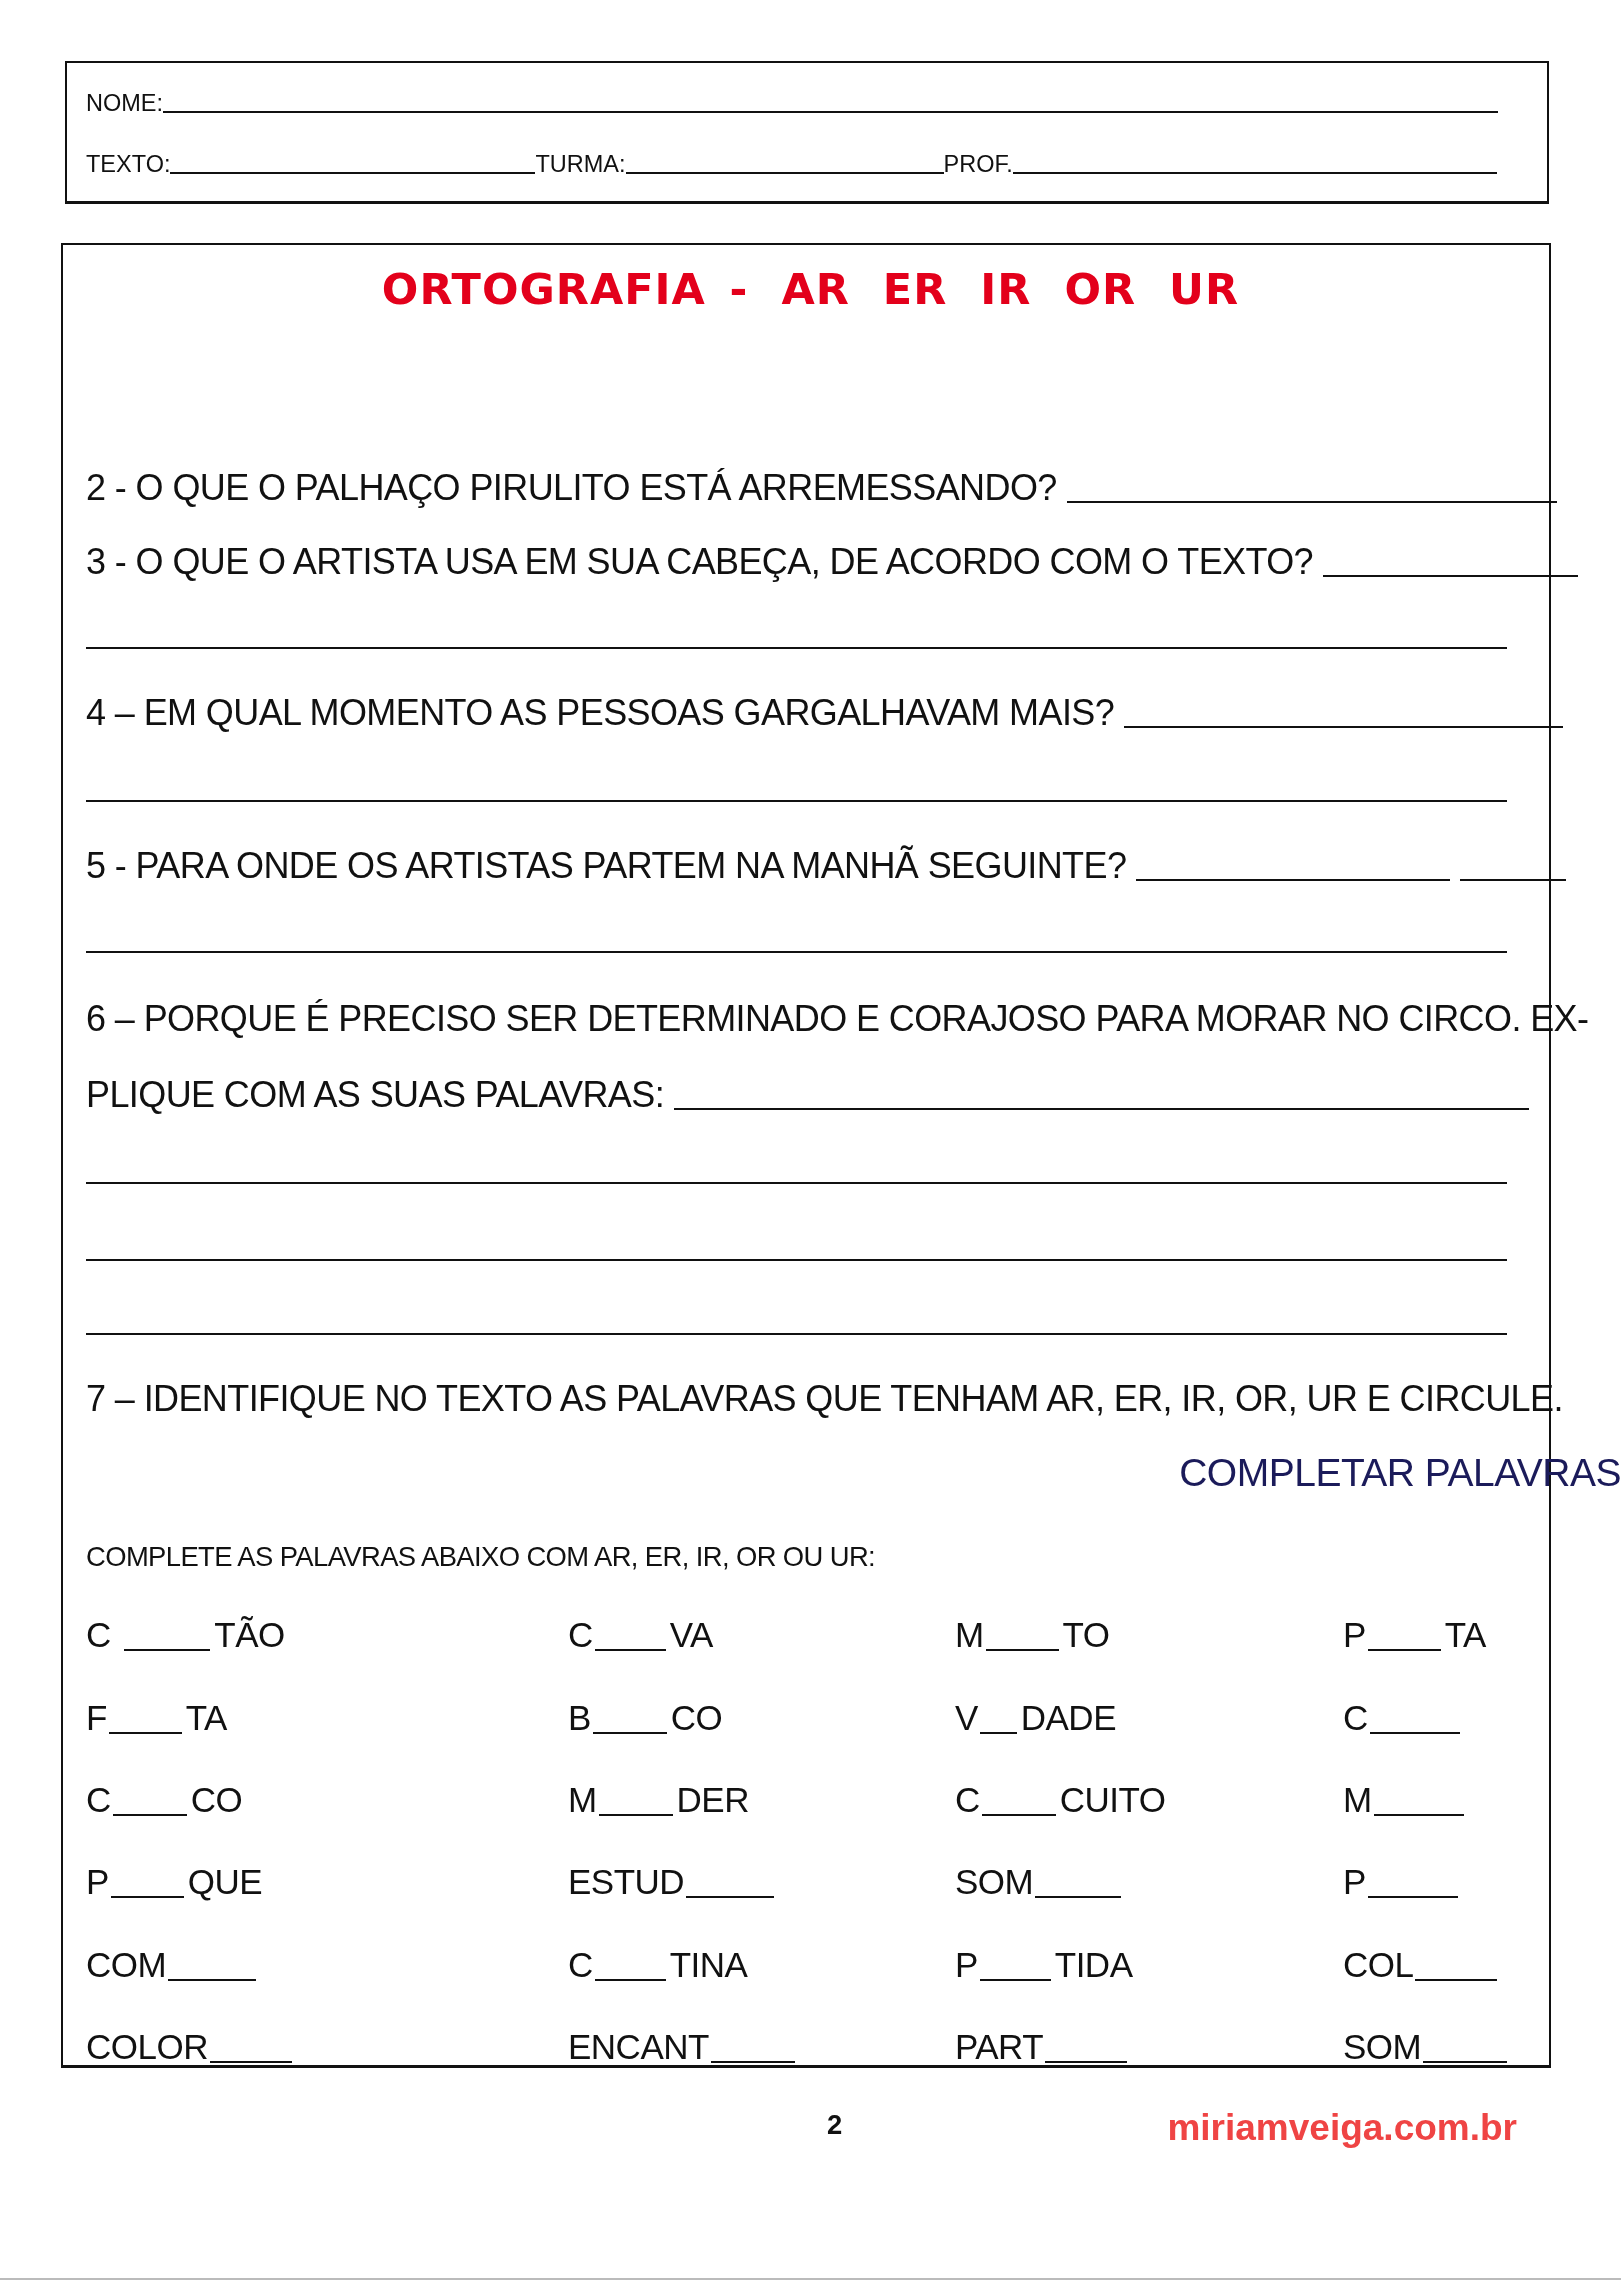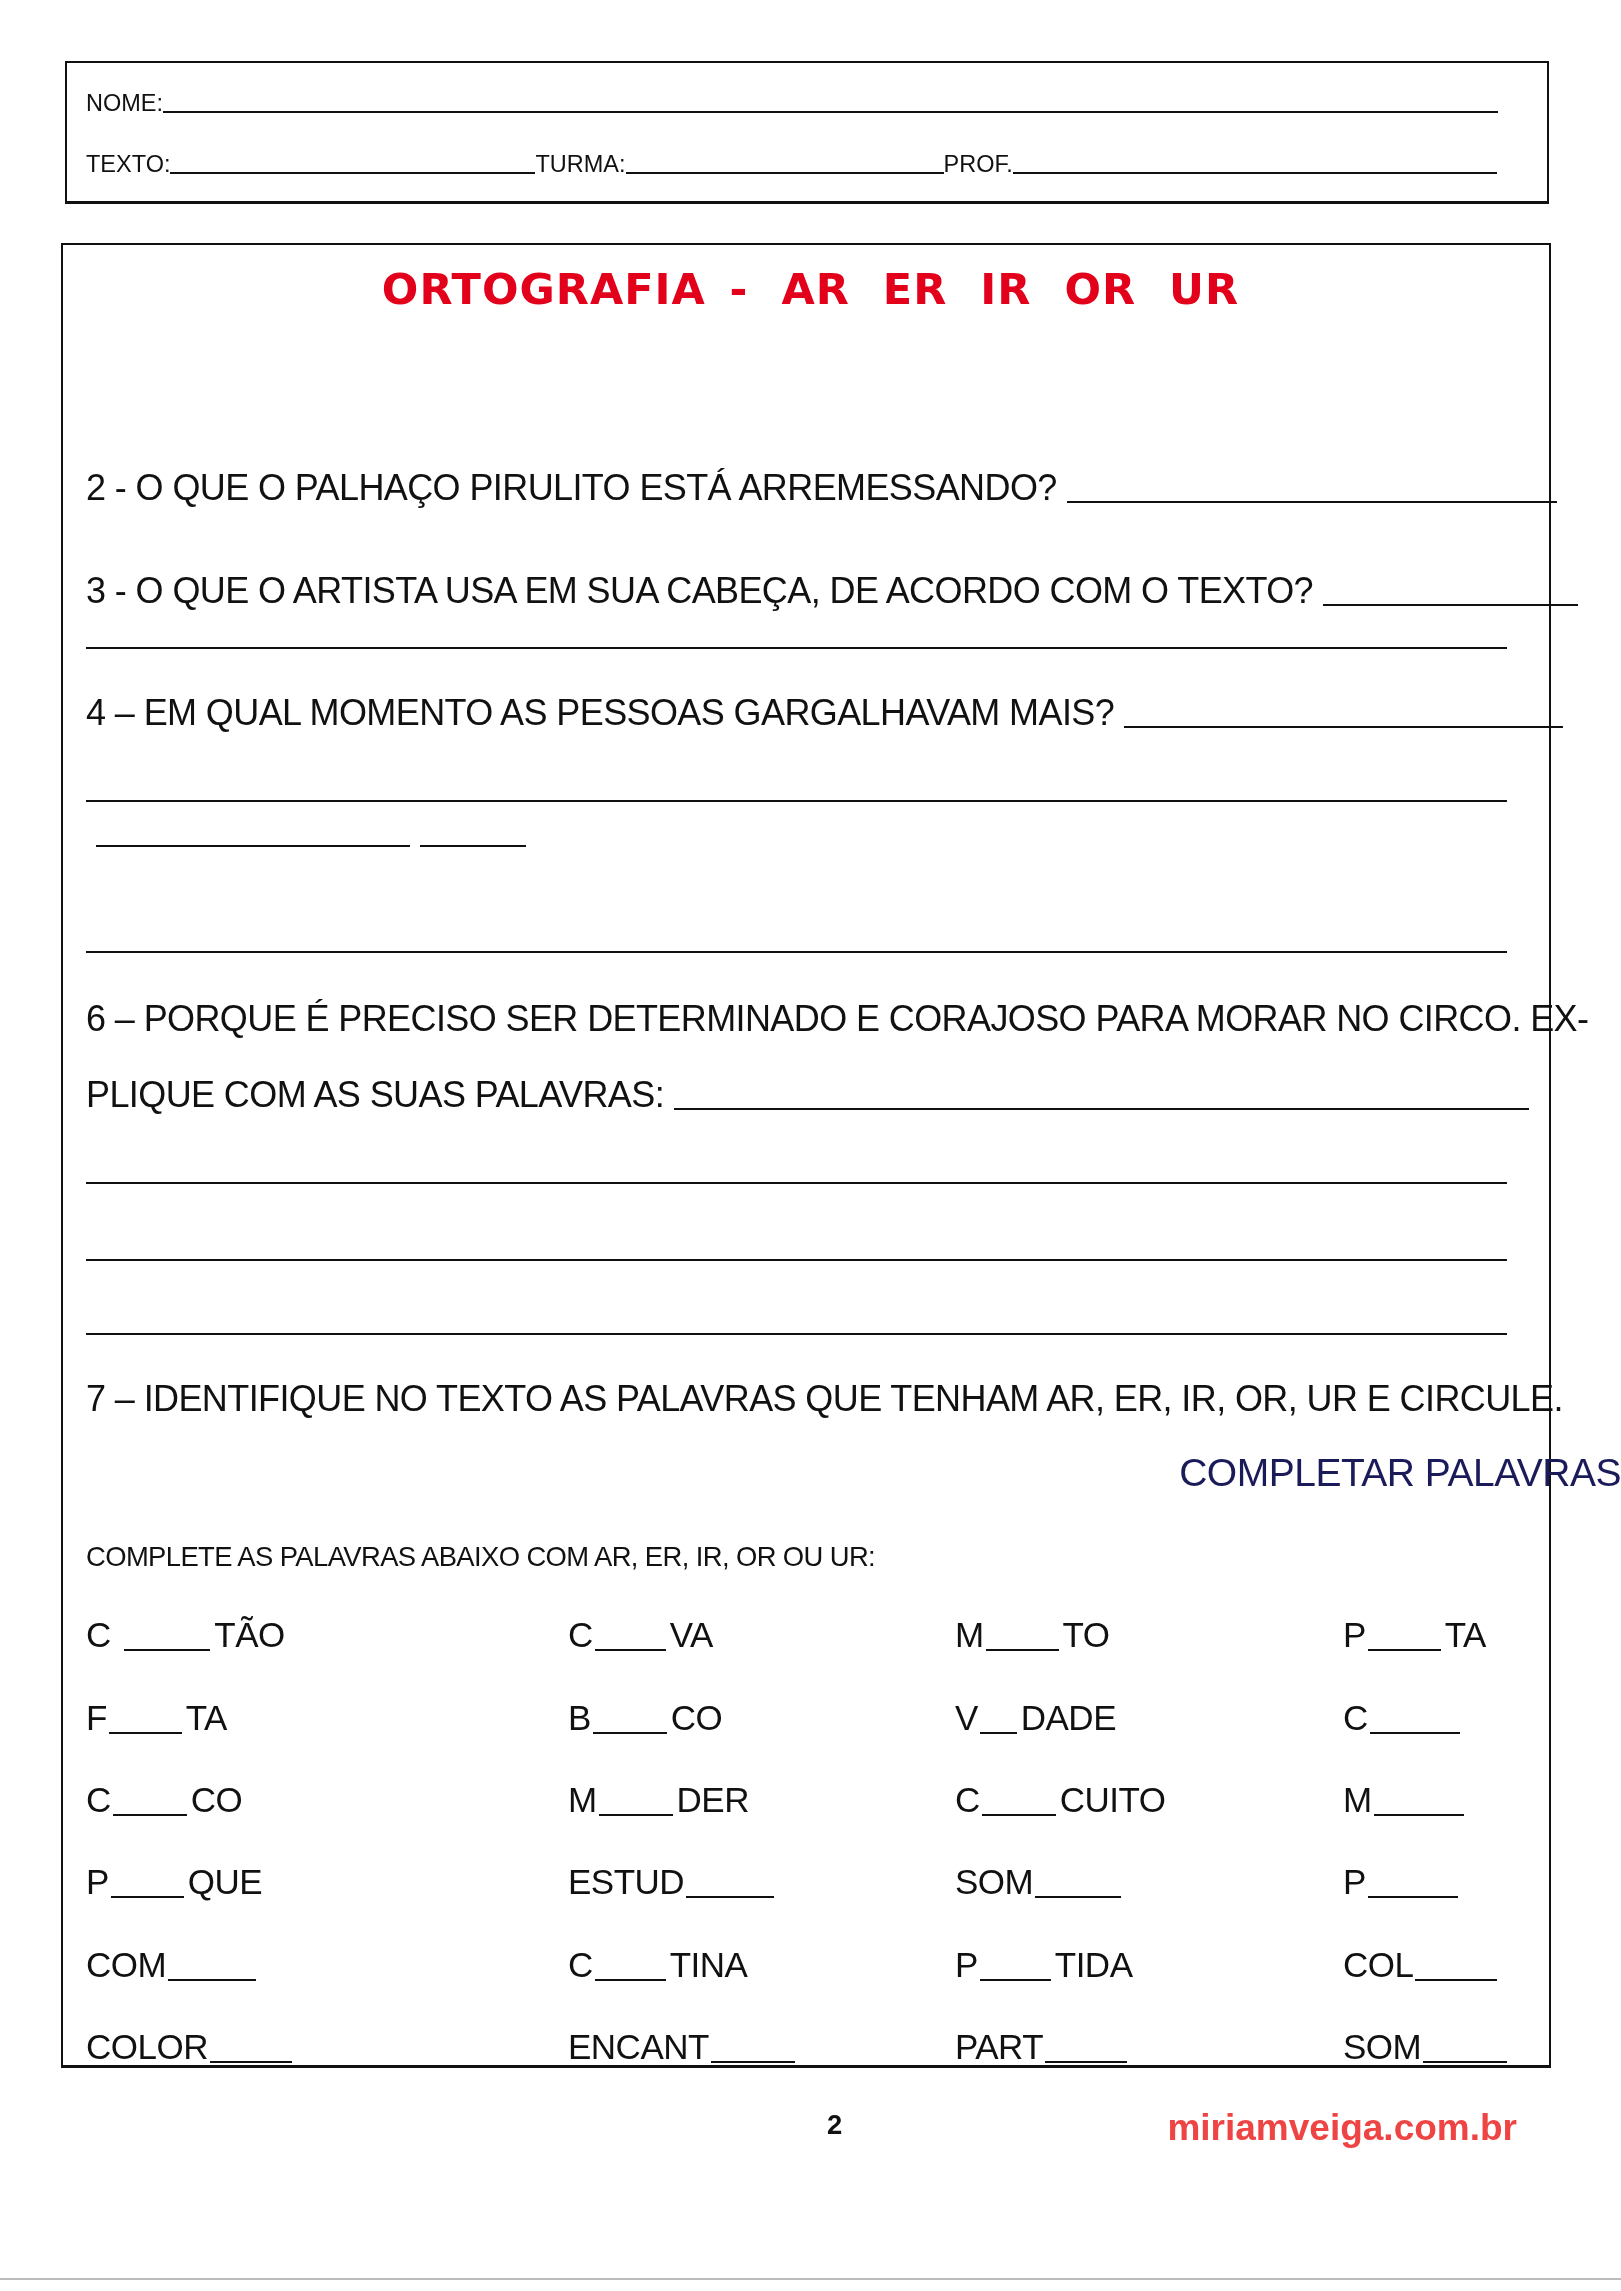--- a/index.html
+++ b/index.html
@@ -58,33 +58,34 @@
 <div class="main-box"></div>
 
 <div class="title">
   <span>ORTOGRAFIA -</span><span>AR</span><span>ER</span><span>IR</span><span>OR</span><span style="margin-right:0">UR</span>
 </div>
 
 <div class="q" style="top:467px;">
   <span>2 - O QUE O PALHAÇO PIRULITO ESTÁ ARREMESSANDO?</span>
   <span class="line" style="width:490px;"></span>
 </div>
-<div class="q" style="top:541px;margin-top:29px;">
+<div class="q" style="top:541px;">
   <span>3 - O QUE O ARTISTA USA EM SUA CABEÇA, DE ACORDO COM O TEXTO?</span>
   <span class="line" style="width:255px;"></span>
 </div>
 <div class="full-line" style="top:647px;"></div>
 
 <div class="q" style="top:692px;">
   <span>4 – EM QUAL MOMENTO AS PESSOAS GARGALHAVAM MAIS?</span>
   <span class="line" style="width:439px;"></span>
 </div>
 <div class="full-line" style="top:800px;"></div>
 
 <div class="q" style="top:845px;">
+  <span>5 - PARA ONDE OS ARTISTAS PARTEM NA MANHÃ SEGUINTE?</span>
   <span class="line" style="width:314px;"></span>
   <span class="line" style="width:106px;"></span>
 </div>
 <div class="full-line" style="top:951px;"></div>
 
 <div class="q" style="top:998px;">
   <span>6 – PORQUE É PRECISO SER DETERMINADO E CORAJOSO PARA MORAR NO CIRCO. EX-</span>
 </div>
 <div class="q" style="top:1074px;">
   <span>PLIQUE COM AS SUAS PALAVRAS:</span>

